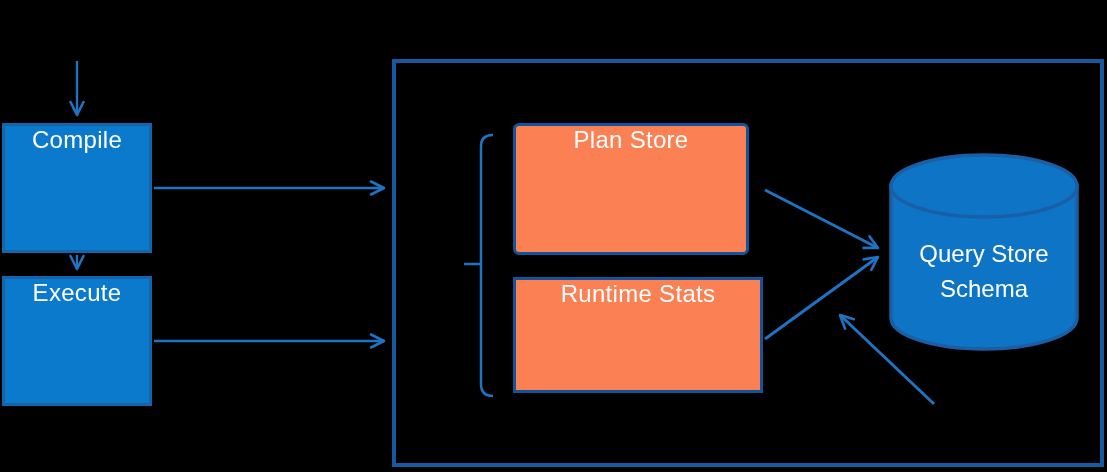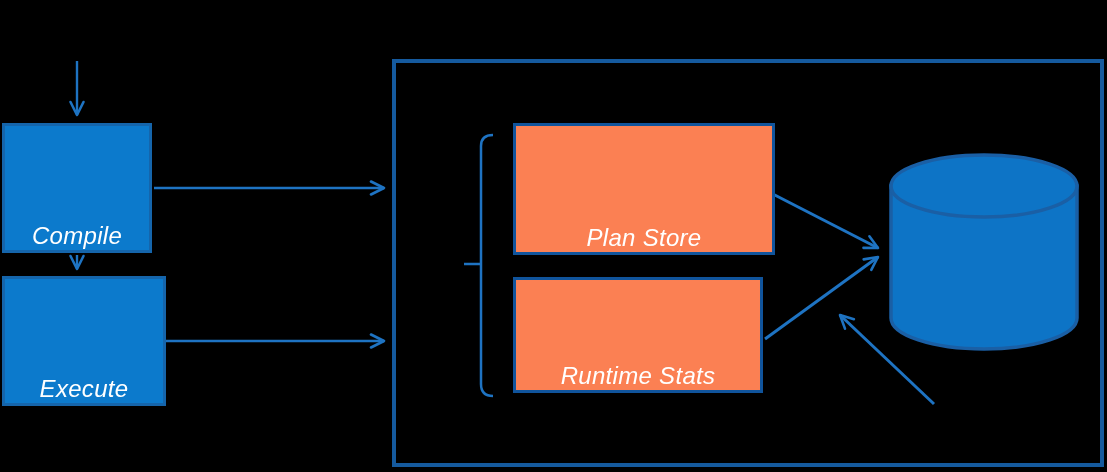--- a/index.html
+++ b/index.html
@@ -6,27 +6,26 @@
   .canvas{
     position:relative;
     width:1107px;height:472px;
     background:var(--background,#000000);
     font-family:"Liberation Sans","DejaVu Sans",sans-serif;
     overflow:hidden;
   }
   .layer{position:absolute;left:0;top:0;width:1107px;height:472px;}
   .node{
     position:absolute;
-    display:flex;align-items:flex-end;justify-content:center;
+    display:flex;align-items:flex-start;justify-content:center;
     box-sizing:border-box;
     color:var(--text,#ffffff);
     font-size:24px;
     letter-spacing:0.3px;
     text-align:center;
-    font-style:italic;
   }
   .node.blue{
     background:var(--box-fill,#0C7ACC);
     border:3px solid var(--box-border,#1565AB);
   }
   .node.orange{
     background:var(--orange-fill,#FB8053);
     border:3px solid var(--orange-border,#10549C);
   }
   .bigbox{
@@ -83,26 +82,27 @@
 
     <path class="stroke-arrow thick" marker-end="url(#arrow)" d="M765,339 L878,257"></path>
 
     <path class="stroke-arrow thick" marker-end="url(#arrow)" d="M934,404 L840,315"></path>
   </svg>
 
   <div class="node blue" style="left:2px;top:123px;width:150px;height:130px;">
     <span>Compile</span>
   </div>
 
-  <div class="node blue" style="left:2px;top:276px;width:164px;height:130px;">
+  <div class="node blue" style="left:2px;top:276px;width:150px;height:130px;">
     <span>Execute</span>
   </div>
 
-  <div class="node orange" style="left:513px;top:123px;width:262px;height:132px;">
+  <div class="node orange" style="left:513px;top:123px;width:236px;height:132px;border-radius:6px;">
     <span>Plan Store</span>
   </div>
 
   <div class="node orange" style="left:513px;top:277px;width:250px;height:116px;">
     <span>Runtime Stats</span>
   </div>
 
+  <div class="cyl-label">Query Store Schema</div>
 
 </div>
 
 </body></html>

